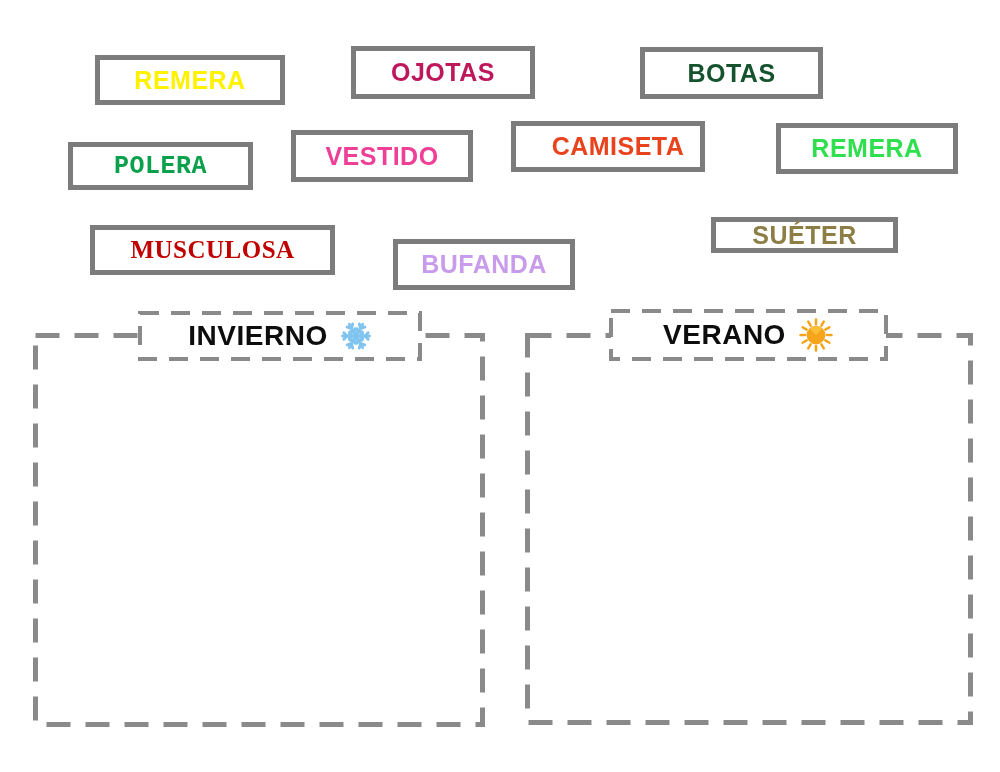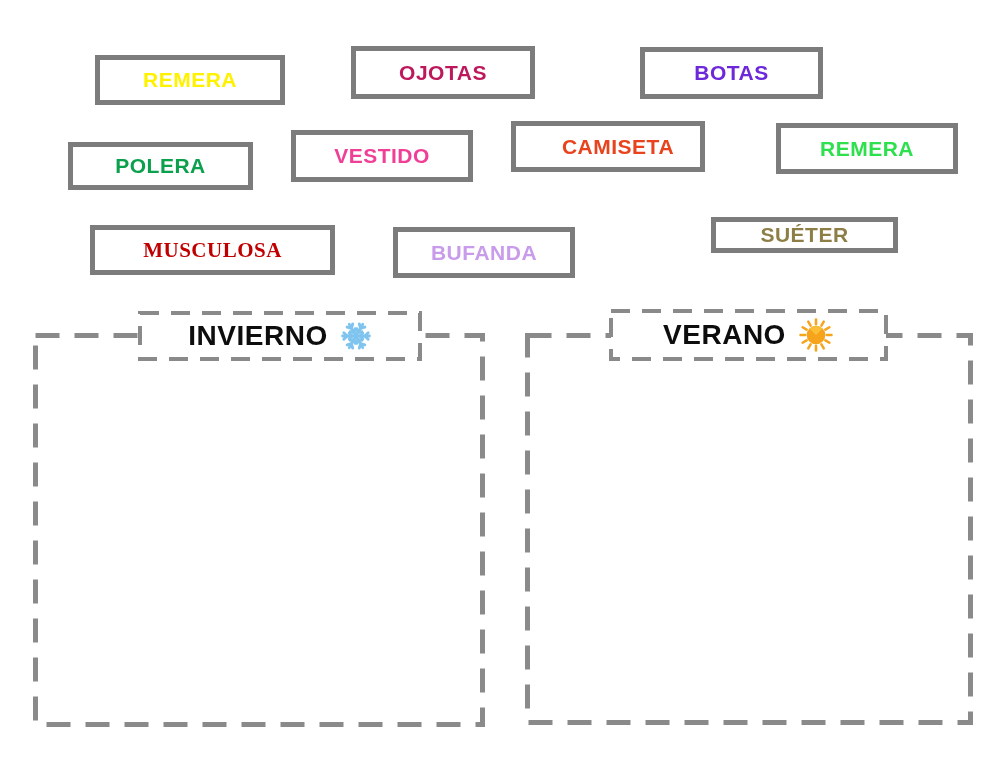--- a/index.html
+++ b/index.html
@@ -20,34 +20,34 @@
   .tile {
     position: absolute;
     box-sizing: border-box;
     border: 5px solid #7c7c7c;
     background: #ffffff;
     display: flex;
     align-items: center;
     justify-content: center;
   }
   .tile-text {
-    font-size: 21px;
+    font-size: 25px;
     font-weight: bold;
     letter-spacing: 0.5px;
     white-space: nowrap;
   }
   .tile-remera    { left: 95px;  top: 55px;  width: 190px; height: 50px; }
   .tile-ojotas    { left: 351px; top: 46px;  width: 184px; height: 53px; }
   .tile-botas     { left: 640px; top: 47px;  width: 183px; height: 52px; }
   .tile-polera    { left: 68px;  top: 142px; width: 185px; height: 48px; }
   .tile-vestido   { left: 291px; top: 130px; width: 182px; height: 52px; }
   .tile-camiseta  { left: 511px; top: 121px; width: 194px; height: 51px; padding-left: 20px; }
   .tile-bikini    { left: 776px; top: 123px; width: 182px; height: 51px; }
   .tile-musculosa { left: 90px;  top: 225px; width: 245px; height: 50px; font-family: Liberation Serif, serif; }
-  .tile-bufanda   { left: 393px; top: 227px; width: 182px; height: 51px; }
+  .tile-bufanda   { left: 393px; top: 239px; width: 182px; height: 51px; }
   .tile-sueter    { left: 711px; top: 217px; width: 187px; height: 36px; }
 
   
   .zone {
     position: absolute;
     z-index: 1;
   }
   .zone svg { display: block; }
   .zone-invierno { left: 33px;  top: 333px; width: 452px; height: 394px; }
   .zone-verano   { left: 525px; top: 333px; width: 448px; height: 392px; }
@@ -86,24 +86,24 @@
 
 <div class="page">
 
   <div class="tile tile-remera">
     <span class="tile-text" style="color: rgb(255, 242, 0);">REMERA</span>
   </div>
   <div class="tile tile-ojotas">
     <span class="tile-text" style="color: #be185d;">OJOTAS</span>
   </div>
   <div class="tile tile-botas">
-    <span class="tile-text" style="color: #6d28d9;">BOTAS</span>
+    <span class="tile-text" style="color: #14532d;">BOTAS</span>
   </div>
   <div class="tile tile-polera">
-    <span class="tile-text" style="color: rgb(10, 160, 76);">POLERA</span>
+    <span class="tile-text" style="color: rgb(10, 160, 76); font-family: Liberation Mono, monospace;">POLERA</span>
   </div>
   <div class="tile tile-vestido">
     <span class="tile-text" style="color: rgb(239, 63, 150);">VESTIDO</span>
   </div>
   <div class="tile tile-camiseta">
     <span class="tile-text" style="color: rgb(232, 67, 28);">CAMISETA</span>
   </div>
   <div class="tile tile-bikini">
     <span class="tile-text" style="color: rgb(46, 224, 78);">REMERA</span>
   </div>

